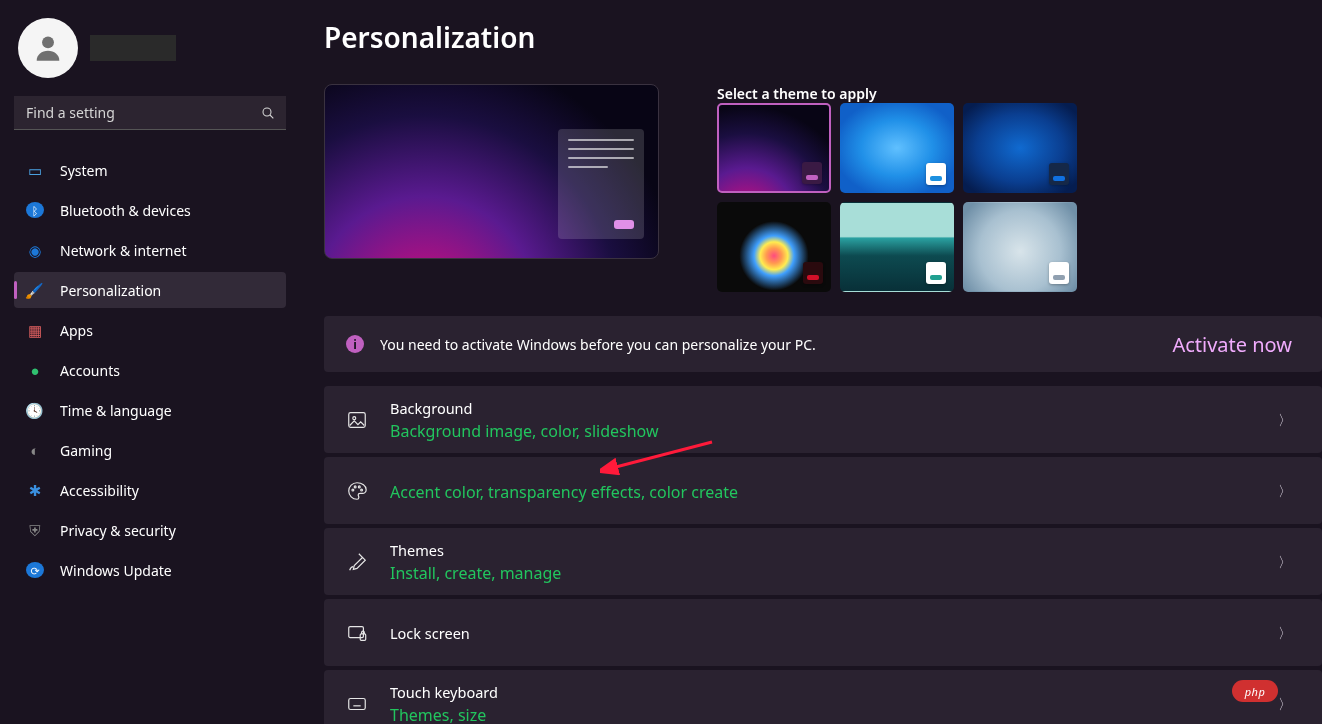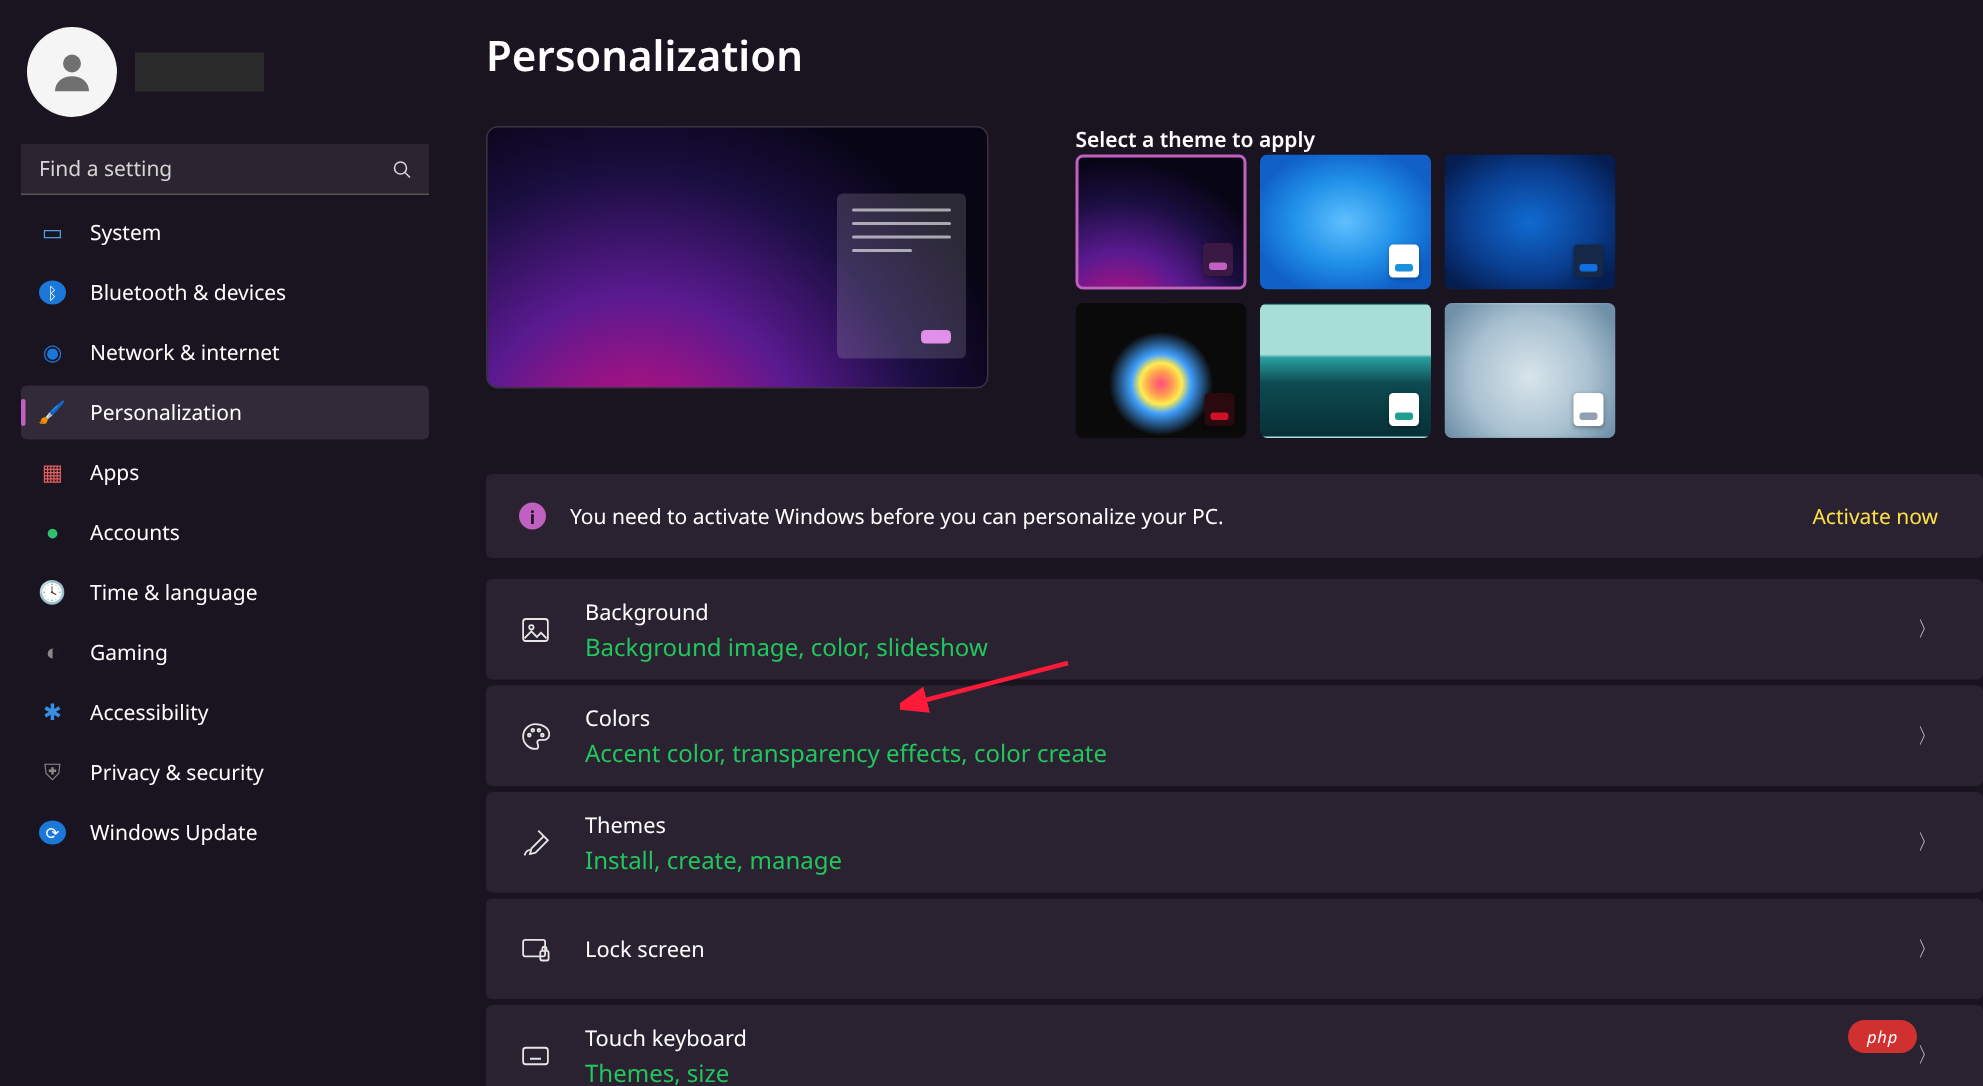--- a/index.html
+++ b/index.html
@@ -31,21 +31,21 @@
     color: #555;
   }
   .avatar svg { width: 34px; height: 34px; }
   .profile-name {
     width: 86px; height: 26px;
     background: #2a2a2a;
     filter: blur(0.3px);
   }
   .search {
     position: relative;
-    margin-bottom: 7px;
+    margin-bottom: 22px;
   }
   .search input {
     width: 100%;
     height: 34px;
     background: #2c2430;
     border: none;
     border-bottom: 1px solid #555;
     color: #fff;
     font-size: 14px;
     padding: 0 36px 0 12px;
@@ -200,21 +200,21 @@
   .banner .info-icon {
     width: 18px; height: 18px;
     border-radius: 50%;
     background: #c060c0;
     color: #1a1320;
     display: flex; align-items: center; justify-content: center;
     font-size: 12px;
     font-weight: bold;
   }
   .banner .spacer { flex: 1; }
-  .banner .activate-link { color: #fde047; font-size: 14px; cursor: pointer; padding-right: 8px; }
+  .banner .activate-link { color: #f0abfc; font-size: 20px; cursor: pointer; padding-right: 8px; }
   
   .rows { display: flex; flex-direction: column; gap: 4px; }
   .setting-row {
     height: 67px;
     background: #2a2230;
     border-radius: 4px;
     display: flex;
     align-items: center;
     padding: 0 22px;
     gap: 22px;
@@ -395,21 +395,20 @@
       <div class="row-icon">
         <svg viewBox="0 0 24 24">
             <path d="M12 3a9 9 0 1 0 0 18c1.5 0 2-1 2-2s-.7-1.8-.7-2.6c0-1.1.9-1.9 2-1.9H18a4 4 0 0 0 4-4c0-4.3-4.5-7.5-10-7.5z"></path>
             <circle cx="7.5" cy="11" r="1"></circle>
             <circle cx="10" cy="7.5" r="1"></circle>
             <circle cx="14.5" cy="7.5" r="1"></circle>
             <circle cx="17" cy="11" r="1"></circle>
           </svg>
       </div>
       <div class="text">
-        <div class="title">Colors</div>
         <div class="subtitle">Accent color, transparency effects, color create</div>
       </div>
       <div class="chevron">〉</div>
     </div>
 
     <div class="setting-row">
       <div class="row-icon">
         <svg viewBox="0 0 24 24">
             <path d="M14 3l7 7-9 9-4 1 1-4 9-9-4-4z"></path>
             <path d="M4 21c1-3 3-4 4-4"></path>

